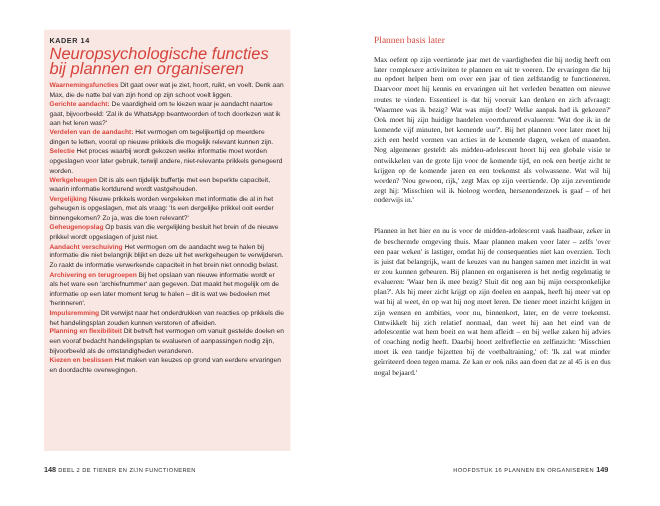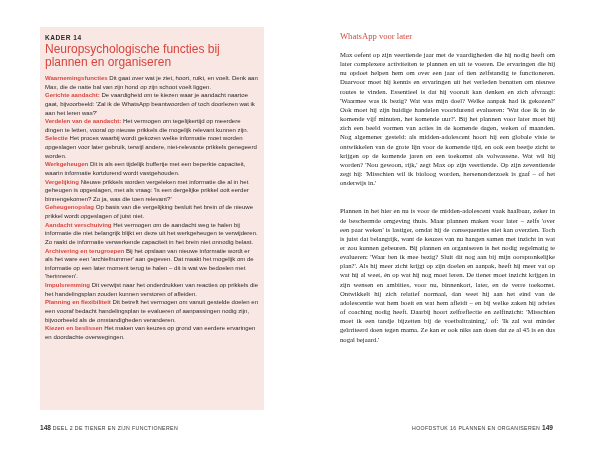--- a/index.html
+++ b/index.html
@@ -2,21 +2,21 @@
 <html><head>
 <meta charset="utf-8">
 <style>
   html, body { margin:0; padding:0; }
   body { width:600px; height:460px; background:#ffffff; position:relative; overflow:hidden; font-family:"Liberation Sans", sans-serif; color:#2a2a2a; }
   .page { position:absolute; top:0; height:460px; }
   .left-page { left:0; width:300px; }
   .right-page { left:300px; width:300px; }
   .kader { position:absolute; left:40px; top:27px; width:224px; height:383px; background:#f9e7e4; box-sizing:border-box; padding:6px 5px 0 5px; }
   .kader-label { font-size:6.6px; font-weight:bold; letter-spacing:0.5px; color:#2b2b2b; margin-top:1px; }
-  .kader-title { font-size:12px; color:#d6453d; line-height:13px; margin-top:2px; margin-bottom:5px; }
+  .kader-title { font-size:15px; color:#d6453d; line-height:13px; margin-top:2px; margin-bottom:5px;font-style:italic; }
   .kader-body { font-size:6.05px; line-height:8.62px; color:#2a2a2a; }
   .kader-item .term { color:#d9473e; font-weight:bold; }
   .footer { position:absolute; top:424px; font-size:5.2px; letter-spacing:0.4px; color:#333; white-space:nowrap; }
   .footer .pnum { font-weight:bold; font-size:6.6px; letter-spacing:0; }
   .left-footer { left:40px; }
   .right-footer { right:47px; }
   .right-col { position:absolute; left:40px; top:31px; width:215px; font-family:"Liberation Serif", serif; }
   .section-title { font-size:8.6px; color:#d14a3f; margin-bottom:9px; line-height:10px; }
   .section-body { font-size:6.7px; line-height:9.15px; color:#222; text-align:justify; }
   .section2 { margin-top:19px; }
@@ -45,21 +45,21 @@
   </div>
   <div class="footer left-footer">
     <span class="pnum">148</span>
     <span>DEEL 2  DE TIENER EN ZIJN FUNCTIONEREN</span>
   </div>
 </div>
 
 <div class="page right-page">
   <div class="right-col">
     <div class="section">
-      <div class="section-title">WhatsApp voor later</div>
+      <div class="section-title">Plannen basis later</div>
       <div class="section-body">Max oefent op zijn veertiende jaar met de vaardigheden die hij nodig heeft om later complexere activiteiten te plannen en uit te voeren. De ervaringen die hij nu opdoet helpen hem om over een jaar of tien zelfstandig te functioneren. Daarvoor moet hij kennis en ervaringen uit het verleden benatten om nieuwe routes te vinden. Essentieel is dat hij vooruit kan denken en zich afvraagt: 'Waarmee was ik bezig? Wat was mijn doel? Welke aanpak had ik gekozen?' Ook moet hij zijn huidige handelen voortdurend evalueren: 'Wat doe ik in de komende vijf minuten, het komende uur?'. Bij het plannen voor later moet hij zich een beeld vormen van acties in de komende dagen, weken of maanden. Nog algemener gesteld: als midden-adolescent hoort hij een globale visie te ontwikkelen van de grote lijn voor de komende tijd, en ook een beetje zicht te krijgen op de komende jaren en een toekomst als volwassene. Wat wil hij worden? 'Nou gewoon, rijk,' zegt Max op zijn veertiende. Op zijn zeventiende zegt hij: 'Misschien wil ik bioloog worden, hersenonderzoek is gaaf – of het onderwijs in.'</div>
     </div>
     <div class="section section2">
       <div class="section-body">Plannen in het hier en nu is voor de midden-adolescent vaak haalbaar, zeker in de beschermde omgeving thuis. Maar plannen maken voor later – zelfs 'over een paar weken' is lastiger, omdat hij de consequenties niet kan overzien. Toch is juist dat belangrijk, want de keuzes van nu hangen samen met inzicht in wat er zou kunnen gebeuren. Bij plannen en organiseren is het nodig regelmatig te evalueren: 'Waar ben ik mee bezig? Sluit dit nog aan bij mijn oorspronkelijke plan?'. Als hij meer zicht krijgt op zijn doelen en aanpak, heeft hij meer vat op wat hij al weet, én op wat hij nog moet leren. De tiener moet inzicht krijgen in zijn wensen en ambities, voor nu, binnenkort, later, en de verre toekomst. Ontwikkelt hij zich relatief normaal, dan weet hij aan het eind van de adolescentie wat hem boeit en wat hem afleidt – en bij welke zaken hij advies of coaching nodig heeft. Daarbij hoort zelfreflectie en zelfinzicht: 'Misschien moet ik een tandje bijzetten bij de voetbaltraining,' of: 'Ik zal wat minder geïrriteerd doen tegen mama. Ze kan er ook niks aan doen dat ze al 45 is en dus nogal bejaard.'</div>
     </div>
   </div>
   <div class="footer right-footer">
     <span>HOOFDSTUK 16  PLANNEN EN ORGANISEREN</span>
     <span class="pnum">149</span>
   </div>

